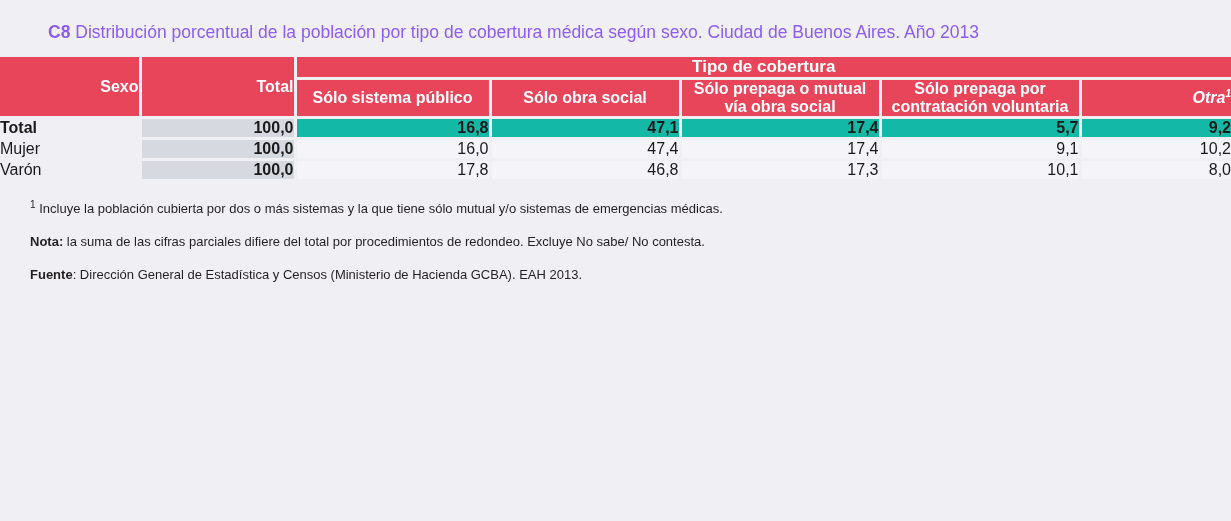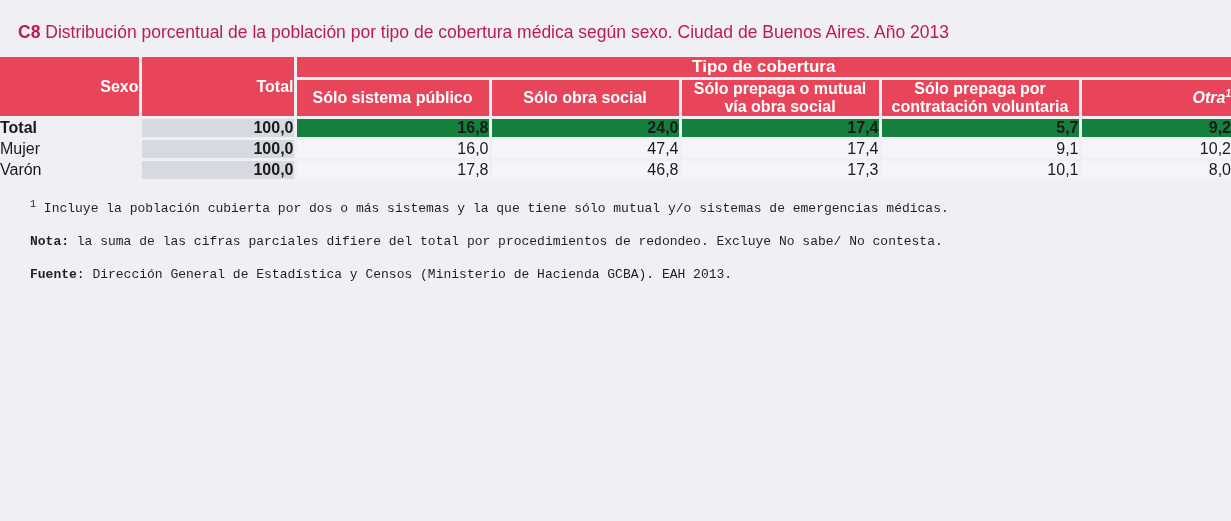--- a/index.html
+++ b/index.html
@@ -14,23 +14,23 @@
     color: #1a1a1a;
     overflow: hidden;
   }
   .page {
     width: 1231px;
     height: 521px;
     position: relative;
     box-sizing: border-box;
   }
   .title {
-    padding: 22px 30px 14px 18px;
+    padding: 22px 30px 14px 48px;
     font-size: 17.5px;
-    color: #be185d;
+    color: #8b5cf6;
     line-height: 1.2;
   }
   .title .code {
     font-weight: bold;
   }
   table.data {
     border-collapse: collapse;
     width: 1231px;
     table-layout: fixed;
   }
@@ -73,21 +73,21 @@
     text-align: right;
     padding-right: 22px;
   }
   sup {
     font-size: 10px;
     vertical-align: super;
     font-weight: bold;
   }
   
   tr.row-total td {
-    background: #15803d;
+    background: #14b8a6;
     font-weight: bold;
   }
   tr.row-total td.c-sexo {
     background: #f0eff4;
   }
   tr.row-normal td {
     background: #f5f4f8;
   }
   tr.row-normal td.c-sexo {
     background: #f0eff4;
@@ -119,21 +119,20 @@
     border-bottom: none;
   }
   .notes {
     padding: 16px 30px 10px 30px;
     font-size: 13px;
     color: #231f20;
   }
   .notes p {
     margin: 0 0 16px 0;
     line-height: 1.3;
-    font-family: Liberation Mono, monospace;
   }
   .notes p:last-child {
     margin-bottom: 0;
   }
   .notes .lbl {
     font-weight: bold;
   }
   .notes .fnmark {
     font-size: 10px;
     vertical-align: super;
@@ -175,21 +174,21 @@
         <th class="hdr hdr-center">Sólo prepaga o mutual vía obra social</th>
         <th class="hdr hdr-center">Sólo prepaga por contratación voluntaria</th>
         <th class="hdr hdr-right hdr-last"><span>Otra</span><sup>1</sup></th>
       </tr>
     </thead>
     <tbody>
       <tr class="row-total">
         <td class="cell c-sexo">Total</td>
         <td class="cell c-total">100,0</td>
         <td class="cell">16,8</td>
-        <td class="cell">24,0</td>
+        <td class="cell">47,1</td>
         <td class="cell">17,4</td>
         <td class="cell">5,7</td>
         <td class="cell last">9,2</td>
       </tr>
       <tr class="row-normal">
         <td class="cell c-sexo">Mujer</td>
         <td class="cell c-total">100,0</td>
         <td class="cell">16,0</td>
         <td class="cell">47,4</td>
         <td class="cell">17,4</td>

